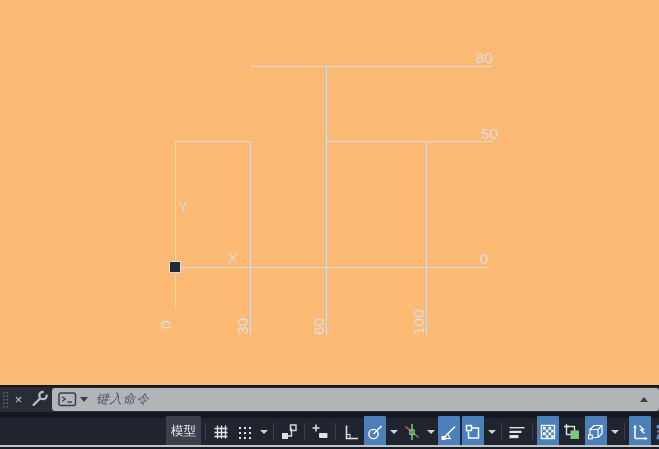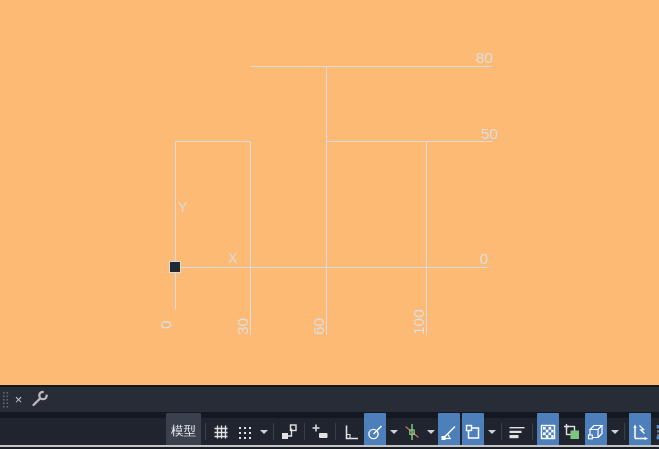--- a/index.html
+++ b/index.html
@@ -23,21 +23,21 @@
   .tri-up-dark{width:0;height:0;border-left:4px solid transparent;border-right:4px solid transparent;
                border-bottom:5px solid #3b3f46;flex:none;margin-left:auto;margin-right:5px;}
   .placeholder{font-style:italic;color:#53575e;font-size:12.5px;margin-left:8px;letter-spacing:1px;}
 
   .gap-strip{position:absolute;left:0;top:412px;width:659px;height:6px;background:#141820;}
 
   
   .status-bar{position:absolute;left:0;top:418px;width:659px;height:27px;background:#1f242e;
               display:flex;align-items:center;}
   .sb-spacer{width:165px;flex:none;}
-  .sb-btn{height:38px;display:flex;align-items:center;justify-content:center;flex:none;
+  .sb-btn{height:31px;display:flex;align-items:center;justify-content:center;flex:none;
           margin:0 1px;border-radius:1px;}
   .sb-btn.iconbtn{width:22px;}
   .sb-btn.active{background:#4d80ba;}
   .sb-btn.model{background:#3a414d;padding:0 5px;color:#e8eaec;font-size:12.5px;}
   .sb-sep{width:1px;height:17px;background:#3a414d;margin:0 3px;flex:none;}
   .sb-arrow{width:13px;height:25px;display:flex;align-items:center;justify-content:center;flex:none;}
   .tri-down-light{width:0;height:0;border-left:4px solid transparent;border-right:4px solid transparent;
                   border-top:4px solid #cfd1d4;}
   .bottom-line{position:absolute;left:0;top:445px;width:659px;height:2px;background:#c3c5c7;}
   .bottom-dark{position:absolute;left:0;top:447px;width:659px;height:2px;background:#1b2028;}
@@ -97,20 +97,32 @@
     <div class="close-btn">×</div>
     <div class="wrench-wrap">
       <svg width="20" height="20" viewBox="0 0 20 20">
         <g stroke="#b9bbbe" stroke-width="2.3" fill="none" stroke-linecap="round">
           <path d="M3.5,17 L9.8,10.7"></path>
           <circle cx="13" cy="7.5" r="3.7"></circle>
         </g>
         <rect x="13.8" y="1.2" width="5.4" height="5.4" fill="#272c36"></rect>
       </svg>
     </div>
+    <div class="cmd-field">
+      <span class="cmd-chip">
+        <svg width="19" height="15" viewBox="0 0 19 15">
+          <rect x="1" y="1" width="16.5" height="12.5" rx="2" fill="none" stroke="#3c4047" stroke-width="1.5"></rect>
+          <path d="M4.2,4.8 l3,2.2 -3,2.2" fill="none" stroke="#3c4047" stroke-width="1.4"></path>
+          <path d="M9.5,10 h4.5" stroke="#3c4047" stroke-width="1.4"></path>
+        </svg>
+      </span>
+      <span class="tri-down-dark"></span>
+      <span class="placeholder">键入命令</span>
+      <span class="tri-up-dark"></span>
+    </div>
   </div>
 
   <div class="gap-strip"></div>
 
   <div class="status-bar">
     <div class="sb-spacer"></div>
 
     <div class="sb-btn model">模型</div>
     <div class="sb-sep"></div>
 

